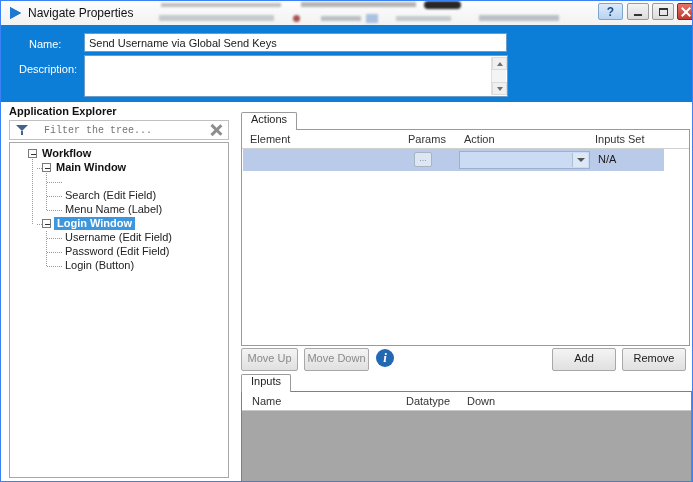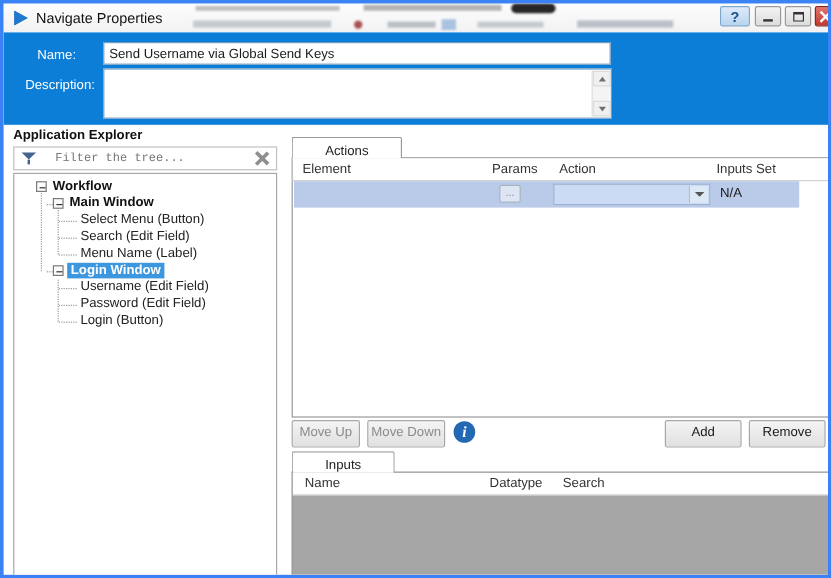--- a/index.html
+++ b/index.html
@@ -1,21 +1,21 @@
 <!DOCTYPE html>
 <html><head>
 <meta charset="utf-8">
 <style>
   * { box-sizing: border-box; margin: 0; padding: 0; }
   html,body { background:#ffffff; }
   body { font-family: "Liberation Sans", sans-serif; font-size: 11px; color:#1a1a1a; }
 
   .window {
     position: relative; width: 693px; height: 482px;
-    background: #ffffff; border: 3px solid #3b82f6; overflow: hidden;
+    background: #ffffff; border: 1px solid #3b82f6; overflow: hidden;
   }
 
   
   .titlebar { position:absolute; left:0; top:0; width:100%; height:24px;
     background: linear-gradient(#fdfdfd,#f2f2f2); }
   .title-icon { position:absolute; left:9px; top:6px; width:0; height:0;
     border-left:11px solid #1e7ad0; border-top:6px solid transparent; border-bottom:6px solid transparent;
     filter: drop-shadow(0 0 0.5px #0a4f92); }
   .title-text { position:absolute; left:27px; top:5px; font-size:12px; color:#111; }
   .artifact { position:absolute; filter: blur(1px); pointer-events:none; }
@@ -80,22 +80,22 @@
   .expander { position:absolute; top:2px; width:9px; height:9px; border:1px solid #7a7a7a; background:#fcfcfc; }
   .expander::before { content:""; position:absolute; left:1.5px; top:3.5px; width:5px; height:1px; background:#333; }
   .lvl0 .expander { left:18px; }
   .lvl1 .expander { left:32px; }
   .hdash { position:absolute; top:7px; border-top:1px dotted #9a9a9a; }
   .lvl1 .hdash { left:27px; width:5px; }
   .lvl2 .hdash { left:37px; width:15px; }
   .vguide { position:absolute; border-left:1px dotted #9a9a9a; width:0; }
 
   
-  .tab { position:absolute; height:18px; padding:0 27px; background:#fff;
-    border:1px solid #9a9a9a; border-bottom:none; display:flex; align-items:flex-end;
+  .tab { position:absolute; height:18px; padding:0 9px; background:#fff;
+    border:1px solid #9a9a9a; border-bottom:none; display:flex; align-items:flex-start;
     z-index:2; color:#222; border-radius:2px 2px 0 0; }
   .tab-actions { left:240px; top:111px; }
   .tab-inputs  { left:240px; top:373px; }
 
   .actions-table { position:absolute; left:240px; top:128px; width:449px; height:217px;
     background:#fff; border:1px solid #9a9a9a; z-index:1; }
   .grid-header { position:absolute; left:0; top:0; right:0; height:19px; background:#fff;
     border-bottom:1px solid #d0d0d0; color:#333; }
   .grid-header span { position:absolute; top:3px; }
   .col-element { left:8px; } .col-params { left:166px; } .col-action { left:222px; } .col-inputsset { left:353px; }
@@ -198,21 +198,20 @@
         <span class="expander"></span>
         <span class="label">Workflow</span>
       </div>
       <div class="tree-row lvl1">
         <span class="hdash"></span>
         <span class="expander"></span>
         <span class="label">Main Window</span>
       </div>
       <div class="tree-row lvl2">
         <span class="hdash"></span>
-        <span class="label">Select Menu (Button)</span>
       </div>
       <div class="tree-row lvl2">
         <span class="hdash"></span>
         <span class="label">Search (Edit Field)</span>
       </div>
       <div class="tree-row lvl2">
         <span class="hdash"></span>
         <span class="label">Menu Name (Label)</span>
       </div>
       <div class="tree-row lvl1 selected">
@@ -266,18 +265,18 @@
   <div class="push-btn btn-remove">Remove</div>
 
   <div class="tab tab-inputs">
     <span>Inputs</span>
   </div>
 
   <div class="inputs-table">
     <div class="grid-header">
       <span class="col-name">Name</span>
       <span class="col-datatype">Datatype</span>
-      <span class="col-value">Search</span>
+      <span class="col-value">Down</span>
     </div>
     <div class="inputs-body"></div>
   </div>
 
 </div>
 
 </body></html>

